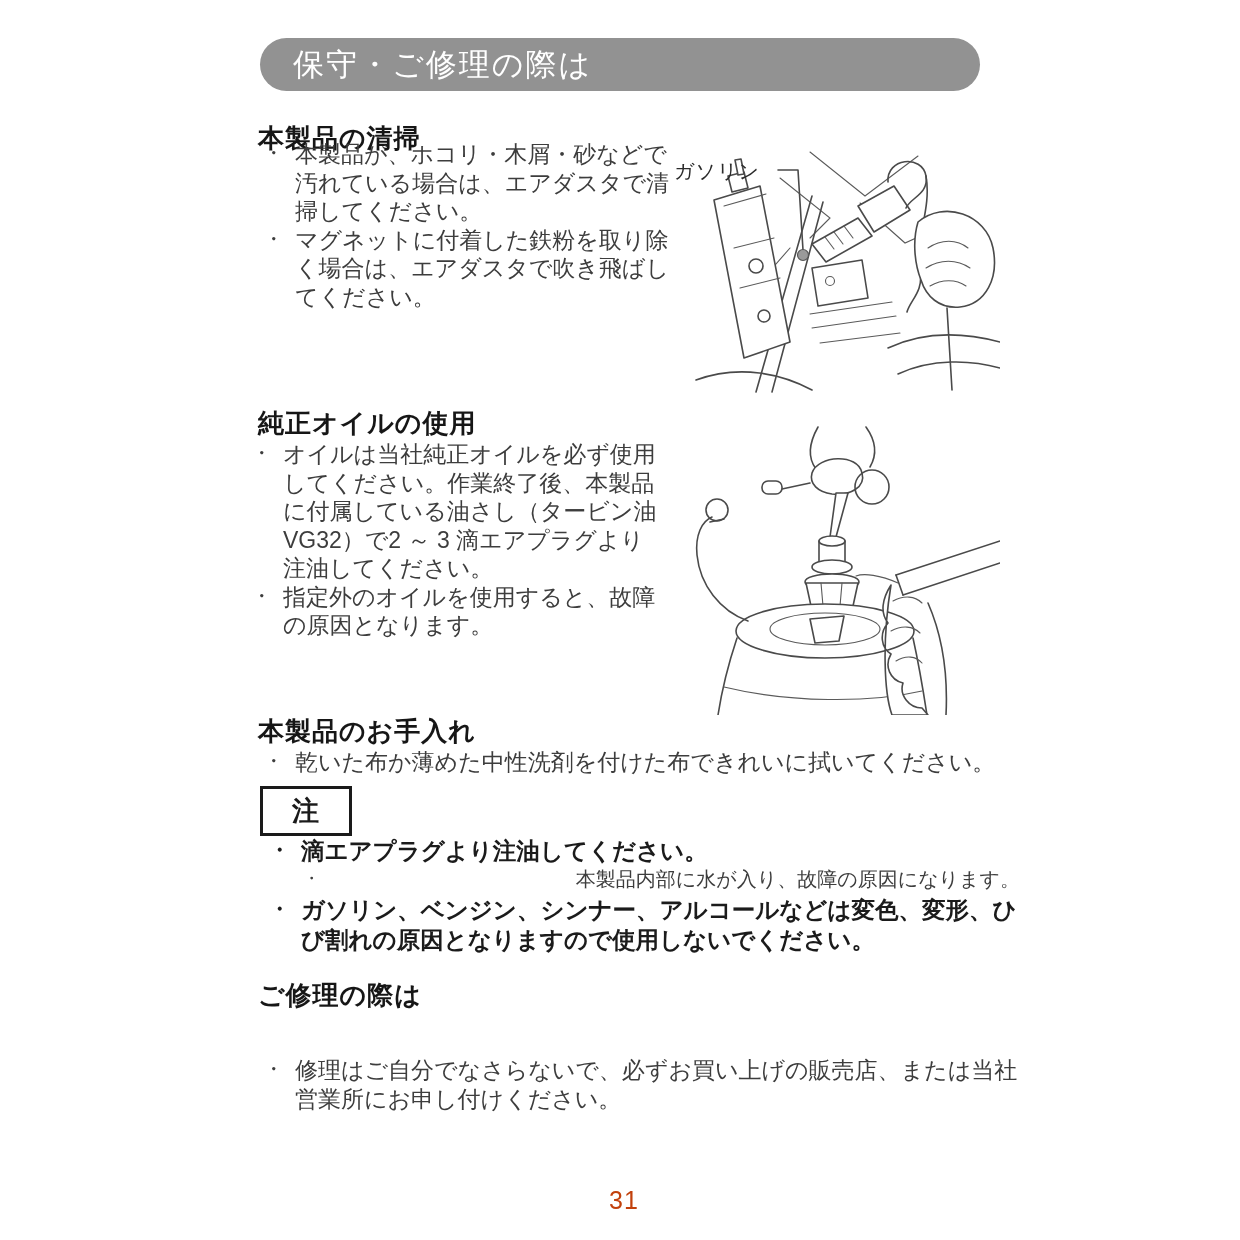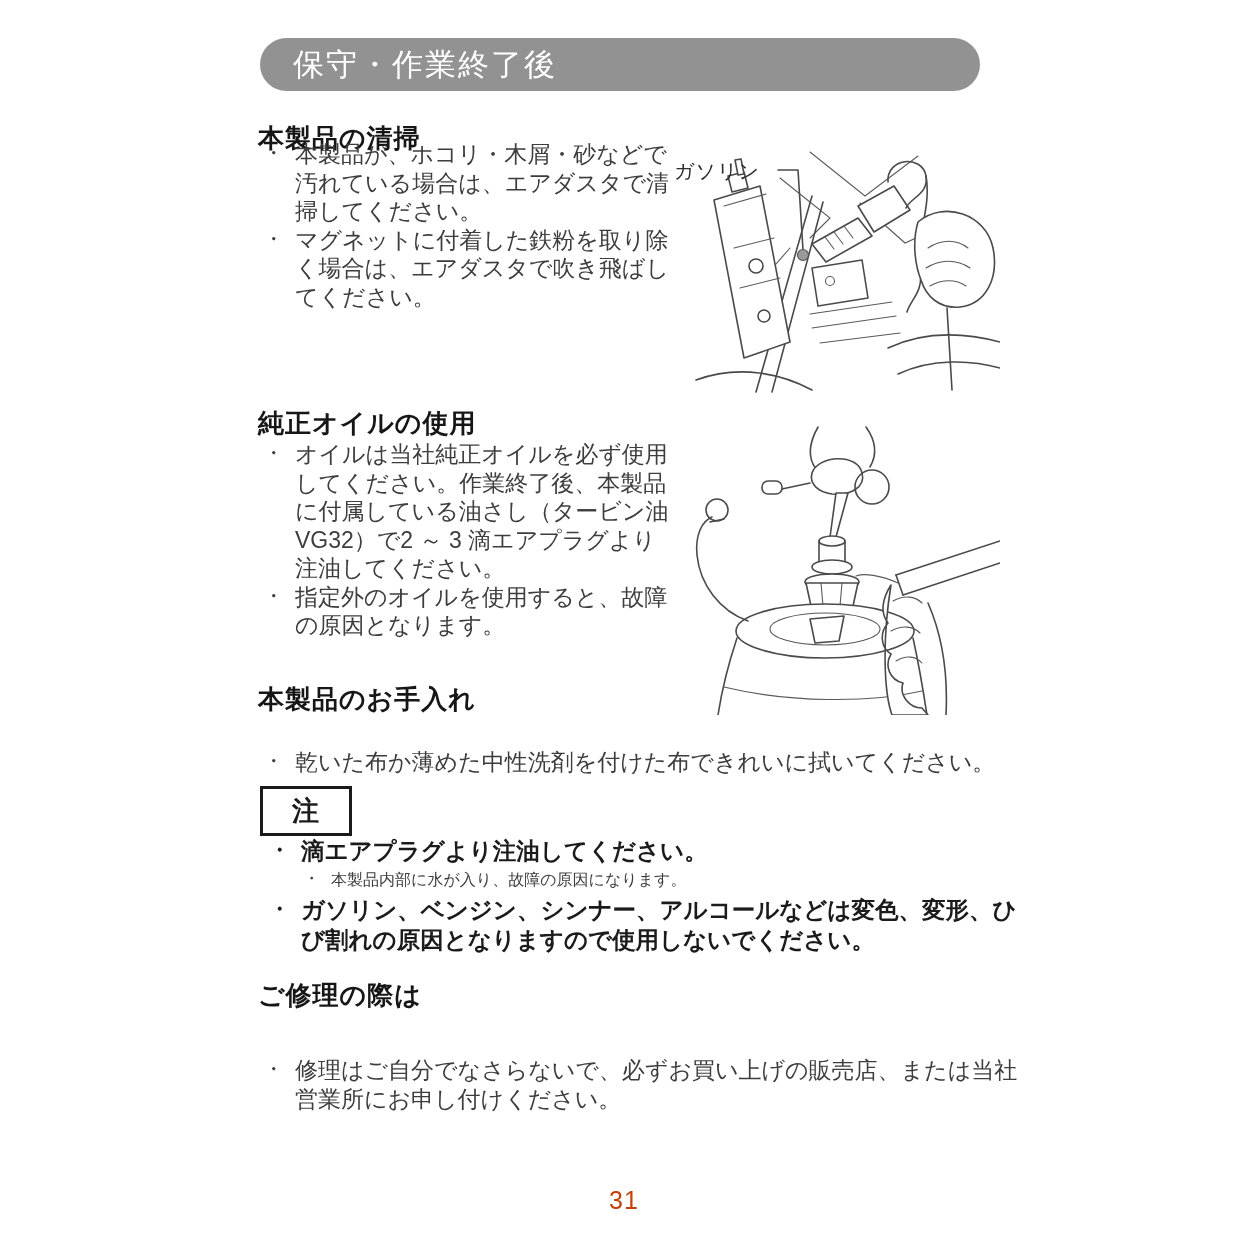--- a/index.html
+++ b/index.html
@@ -26,22 +26,22 @@
     overflow-wrap:anywhere;
   }
   .bullets li::before{
     content:"・";position:absolute;left:1px;top:-1px;font-size:21px;color:#3d3d3d;
   }
   .bullets.note-list li{
     font-weight:bold;color:#1b1b1b;font-size:23.5px;line-height:30px;margin-bottom:2px;
   }
   .bullets.note-list li::before{font-weight:bold;color:#1b1b1b;}
   .sub-bullet{
-    position:relative;padding-left:30px;font-size:16px;line-height:27px;
-    font-weight:normal;color:#3d3d3d;overflow-wrap:anywhere;
+    position:relative;padding-left:30px;font-size:20px;line-height:27px;
+    font-weight:normal;color:#3d3d3d;overflow-wrap:anywhere;text-align:right;
   }
   .sub-bullet::before{
     content:"・";position:absolute;left:2px;top:-1px;font-size:17px;color:#3d3d3d;
   }
   .note-box{
     position:absolute;left:260px;top:786px;width:86px;height:44px;
     border:3px solid #1a1a1a;display:flex;align-items:center;justify-content:center;
   }
   .note-box span{font-size:27px;font-weight:bold;color:#1a1a1a;letter-spacing:1px;}
   figure.fig{position:absolute;margin:0;}
@@ -56,21 +56,21 @@
   svg .ln{fill:none;stroke:#4a4a4a;stroke-width:1.6;stroke-linecap:round;stroke-linejoin:round;}
   svg .wh{fill:#ffffff;stroke:#4a4a4a;stroke-width:1.6;stroke-linejoin:round;}
   svg .thin{fill:none;stroke:#5a5a5a;stroke-width:1.1;stroke-linecap:round;}
 </style>
 </head>
 <body>
 
 <div class="page">
 
   <div class="banner">
-    <span class="banner-title">保守・作業終了後</span>
+    <span class="banner-title">保守・ご修理の際は</span>
   </div>
 
   <h2 class="sec-heading" style="top:121px;">本製品の清掃</h2>
   <ul class="bullets" style="left:262px;top:140px;width:408px;">
     <li>本製品が、ホコリ・木屑・砂などで汚れている場合は、エアダスタで清掃してください。</li>
     <li>マグネットに付着した鉄粉を取り除く場合は、エアダスタで吹き飛ばしてください。</li>
   </ul>
 
   <figure class="fig" style="left:660px;top:148px;width:340px;height:248px;">
     <svg width="340" height="248" viewBox="0 0 340 248">
@@ -117,21 +117,21 @@
       <path class="ln" d="M287,160 L292,242"></path>
       <path class="ln" d="M36,232 C80,216 122,226 152,242"></path>
 
       <path class="ln" d="M118,22 L138,22 L143,102"></path>
       <circle cx="143" cy="107" r="5.5" fill="#9a9a9a" stroke="#555" stroke-width="1.2"></circle>
     </svg>
     <figcaption class="fig-label">ガソリン</figcaption>
   </figure>
 
   <h2 class="sec-heading" style="top:406px;">純正オイルの使用</h2>
-  <ul class="bullets" style="left:262px;top:440px;width:408px;">
+  <ul class="bullets" style="left:250px;top:440px;width:408px;">
     <li>オイルは当社純正オイルを必ず使用してください。作業終了後、本製品に付属している油さし（タービン油VG32）で2 ～ 3 滴エアプラグより注油してください。</li>
     <li>指定外のオイルを使用すると、故障の原因となります。</li>
   </ul>
 
   <figure class="fig" style="left:660px;top:425px;width:340px;height:290px;">
     <svg width="340" height="290" viewBox="0 0 340 290">
 
       <path class="ln" d="M158,2 C149,18 147,32 156,44"></path>
       <path class="ln" d="M206,2 C216,16 217,30 210,42"></path>
 
@@ -167,21 +167,21 @@
       <path class="thin" d="M238,158 C220,150 204,148 196,151"></path>
 
       <path class="wh" d="M231,160 C222,174 220,188 228,198 C219,208 221,223 231,229 C224,241 230,255 243,258 C239,270 249,283 262,283 L268,290 L232,290 C224,268 222,215 231,160 Z"></path>
       <path class="thin" d="M233,176 C244,170 255,171 262,178"></path>
       <path class="thin" d="M231,206 C242,200 253,201 260,208"></path>
       <path class="thin" d="M236,236 C246,230 256,231 262,238"></path>
       <path class="ln" d="M268,178 C282,210 288,250 286,290"></path>
     </svg>
   </figure>
 
-  <h2 class="sec-heading" style="top:682px;">本製品のお手入れ</h2>
+  <h2 class="sec-heading" style="top:714px;">本製品のお手入れ</h2>
   <ul class="bullets" style="left:262px;top:748px;width:770px;">
     <li>乾いた布か薄めた中性洗剤を付けた布できれいに拭いてください。</li>
   </ul>
 
   <div class="note-box">
     <span>注</span>
   </div>
 
   <ul class="bullets note-list" style="left:268px;top:836px;width:752px;">
     <li>

